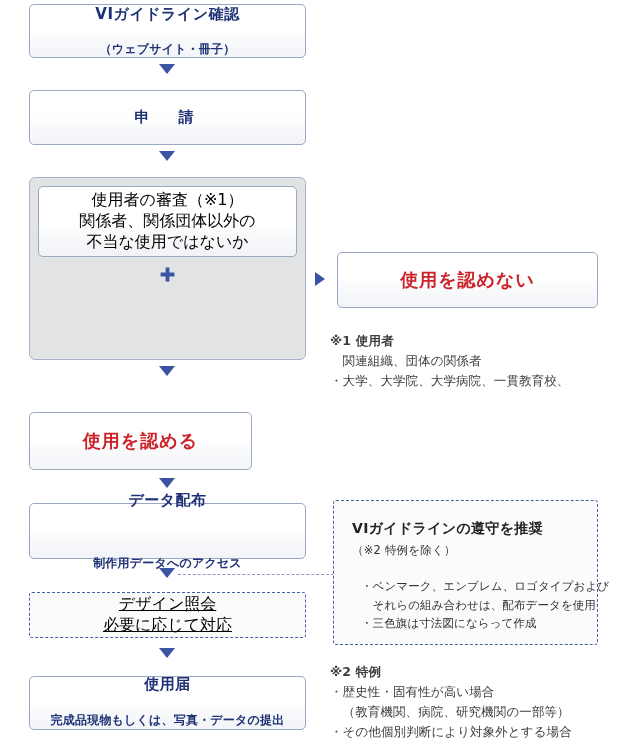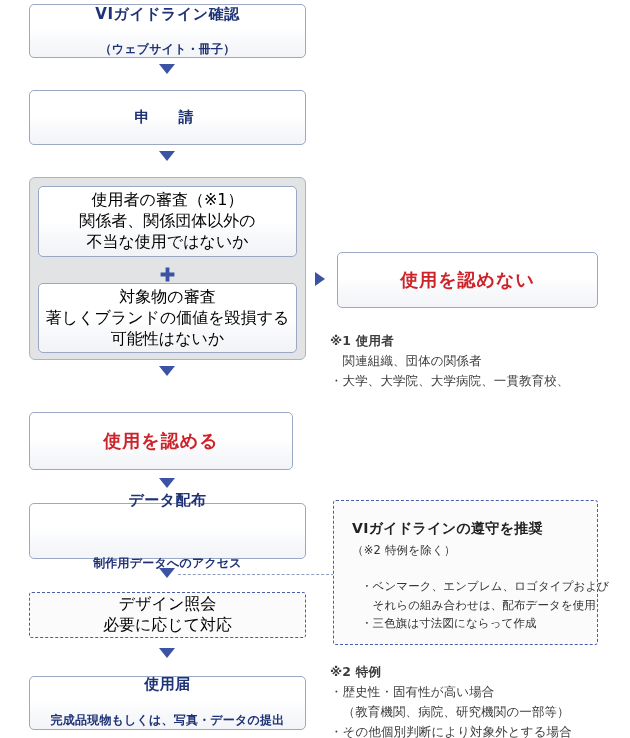--- a/index.html
+++ b/index.html
@@ -75,21 +75,21 @@
 
   
   .dashed{
     position:absolute;
     box-sizing:border-box;
     border:1px dashed #4a5ea8;
     border-radius:3px;
     background:#fbfbfc;
   }
   .dashed.center{
-    display:flex;flex-direction:column;align-items:center;justify-content:center;text-align:center;
+    display:flex;flex-direction:column;align-items:center;justify-content:center;text-align:center;text-decoration:underline;
   }
 
   
   .arrow-down{
     position:absolute;
     width:0;height:0;
     border-left:8px solid transparent;
     border-right:8px solid transparent;
     border-top:10px solid #3a53a4;
   }
@@ -167,42 +167,37 @@
       <div class="sub">関係者、関係団体以外の</div>
       <div class="sub" style="margin-top:0;">不当な使用ではないか</div>
     </div>
 
     <div class="plus" style="top:85px;">
       <svg width="15" height="15" viewBox="0 0 15 15" aria-hidden="true">
         <path d="M5.6 0.6 H9.4 V5.6 H14.4 V9.4 H9.4 V14.4 H5.6 V9.4 H0.6 V5.6 H5.6 Z" fill="#3a53a4"></path>
       </svg>
     </div>
 
-    <div class="inner" style="top:105px;height:70px;">
-      <div class="ttl">対象物の審査</div>
-      <div class="sub">著しくブランドの価値を毀損する</div>
-      <div class="sub" style="margin-top:0;">可能性はないか</div>
-    </div>
   </div>
 
   <div class="arrow-right" style="left:315px;top:272px;"></div>
 
   <div class="box" style="left:337px;top:252px;width:261px;height:56px;">
     <div class="ttl red">使用を認めない</div>
   </div>
 
   <div class="note-block" style="left:330px;top:332px;width:290px;">
     <div class="note-ttl">※1 使用者</div>
     <div class="note-li">　関連組織、団体の関係者</div>
     <div class="note-li">・大学、大学院、大学病院、一貫教育校、</div>
   </div>
 
   <div class="arrow-down" style="left:159px;top:366px;"></div>
 
-  <div class="box" style="left:29px;top:412px;width:264px;height:58px;">
+  <div class="box" style="left:29px;top:412px;width:223px;height:58px;">
     <div class="ttl red">使用を認める</div>
   </div>
 
   <div class="arrow-down" style="left:159px;top:478px;"></div>
 
   <div class="box" style="left:29px;top:503px;width:277px;height:56px;gap:28px;">
     <div class="ttl">データ配布</div>
     <div class="sub">制作用データへのアクセス</div>
   </div>
 

